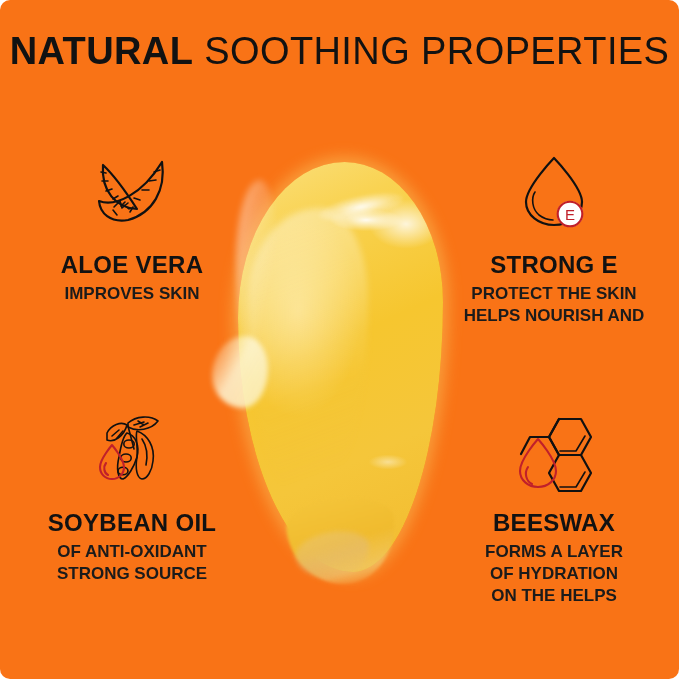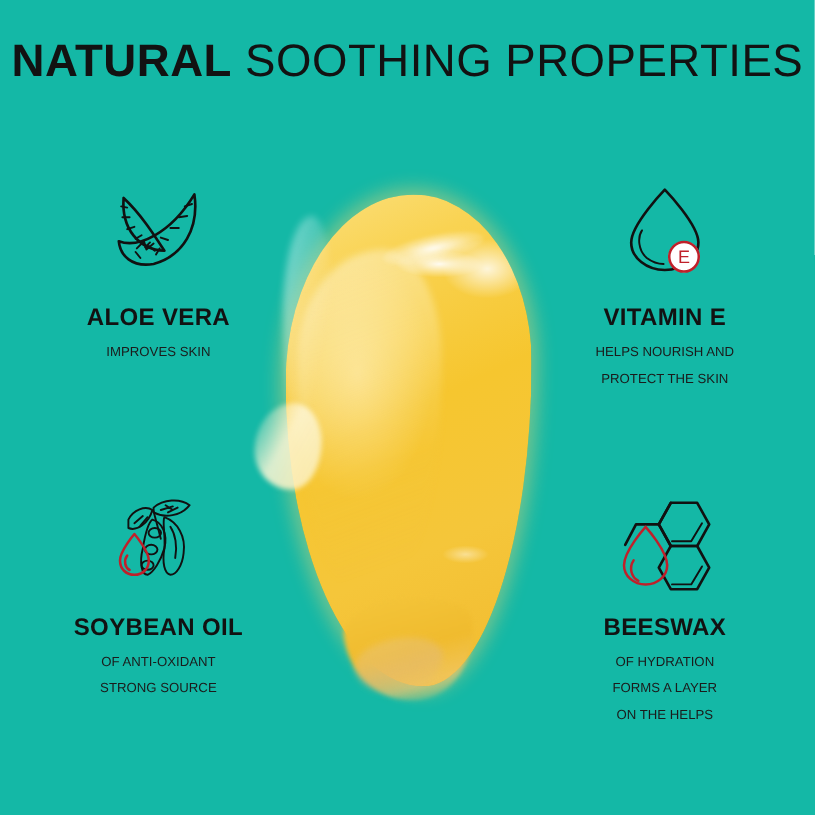--- a/index.html
+++ b/index.html
@@ -4,24 +4,25 @@
 <style>
   html, body {
     margin: 0;
     padding: 0;
     background: #ffffff;
   }
   #page {
     position: relative;
     width: 679px;
     height: 679px;
-    background: #14b8a6;
+    background: #f97316;
     overflow: hidden;
     font-family: "Liberation Sans", sans-serif;
     color: #111111;
+    border-radius: 10px;
     -webkit-font-smoothing: antialiased;
   }
 
   
   .title {
     position: absolute;
     top: 28px;
     left: 0;
     width: 679px;
     text-align: center;
@@ -130,31 +131,31 @@
     text-align: center;
   }
   .feature .icon-box {
     width: 100%;
     height: 86px;
     display: flex;
     align-items: center;
     justify-content: center;
   }
   .feature .f-title {
-    font-size: 20px;
+    font-size: 24px;
     font-weight: 700;
     letter-spacing: 0.3px;
     line-height: 26px;
     margin-top: 16px;
     color: #121212;
     white-space: nowrap;
   }
   .feature .f-desc {
-    font-size: 11px;
-    font-weight: 400;
+    font-size: 17px;
+    font-weight: 700;
     line-height: 22px;
     margin-top: 5px;
     color: #1b1b1b;
   }
   .feature .f-desc div { white-space: nowrap; }
 
   #feature-aloe    { left: 8px;   top: 150px; width: 248px; }
   #feature-vite    { left: 430px; top: 150px; width: 248px; }
   #feature-soybean { left: 8px;   top: 408px; width: 248px; }
   #feature-beeswax { left: 430px; top: 408px; width: 248px; text-align: center; }
@@ -211,24 +212,24 @@
 
         <path class="ink" d="M42 7 C42 7, 70 36, 70 51 C70 64, 57 74, 42 74 C27 74, 14 64, 14 51 C14 36, 42 7, 42 7 Z"></path>
 
         <path class="ink-thin" d="M23 41 C19 47, 20 58, 27 64 C31 67, 36 69, 41 69"></path>
 
         <circle class="white-fill" cx="58" cy="63" r="13"></circle>
         <circle class="red" cx="58" cy="63" r="12.3"></circle>
         <text class="red-txt" x="58" y="68.5" text-anchor="middle">E</text>
       </svg>
     </div>
-    <div class="f-title">VITAMIN E</div>
-    <div class="f-desc">
+    <div class="f-title">STRONG E</div>
+    <div class="f-desc">
+      <div>PROTECT THE SKIN</div>
       <div>HELPS NOURISH AND</div>
-      <div>PROTECT THE SKIN</div>
     </div>
   </div>
 
   <div class="feature" id="feature-soybean">
     <div class="icon-box">
       <svg width="84" height="84" viewBox="0 0 84 84" aria-hidden="true">
 
         <path class="ink-thin" d="M38 14 C46 7, 60 6, 68 12 C61 21, 47 23, 38 18 Z"></path>
         <path class="ink-thin" d="M44 16 l10 -3 M50 18 l8 -4 M48 12 l6 4"></path>
 
@@ -269,19 +270,19 @@
 
         <path class="ink-thin" d="M48 42 L64 42 L73 27"></path>
         <path class="ink-thin" d="M48 78 L64 78 L73 63"></path>
 
         <path class="red" d="M26 30 C26 30, 44 50, 44 62 C44 71, 36 78, 26 78 C16 78, 8 71, 8 62 C8 50, 26 30, 26 30 Z"></path>
         <path class="red" d="M16 58 C12 64, 14 72, 20 75" stroke-width="1.6"></path>
       </svg>
     </div>
     <div class="f-title">BEESWAX</div>
     <div class="f-desc">
+      <div>FORMS A LAYER</div>
       <div>OF HYDRATION</div>
-      <div>FORMS A LAYER</div>
       <div>ON THE HELPS</div>
     </div>
   </div>
 
 </div>
 
 </body></html>

